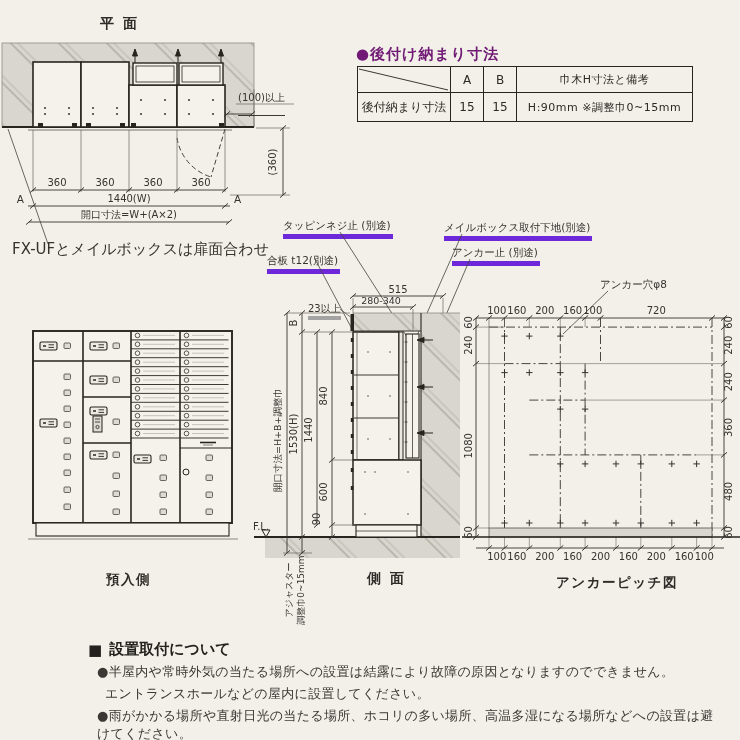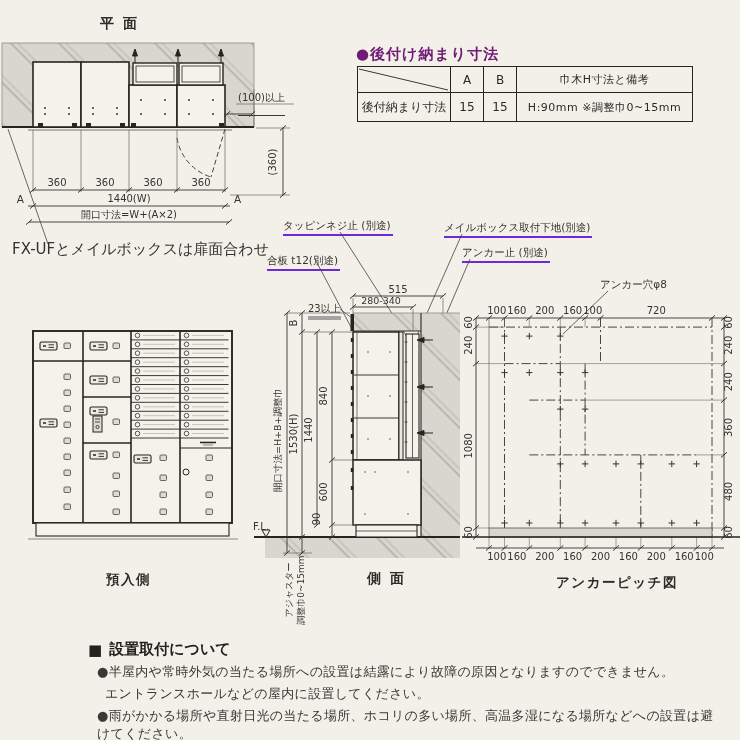--- a/index.html
+++ b/index.html
@@ -3,21 +3,21 @@
 <meta charset="utf-8">
 <style>
   *{box-sizing:border-box}
   html,body{margin:0;padding:0}
   body{width:740px;height:740px;position:relative;background:#f2f0e9;
        font-family:"DejaVu Sans","Liberation Sans",sans-serif;color:#35332f;overflow:hidden}
   .abs{position:absolute;white-space:nowrap}
   svg.abs{overflow:visible}
   .dtitle{font-size:14px;font-weight:bold;letter-spacing:9px;color:#2e2c28}
   .dtitle2{font-size:13.5px;font-weight:bold;letter-spacing:1.5px;color:#2e2c28}
-  .lbl{font-size:10.5px;border-bottom:2px solid #6d28d9;padding:0 2px 1px 0;color:#35332f}
+  .lbl{font-size:10.5px;border-bottom:5px solid #6d28d9;padding:0 2px 1px 0;color:#35332f}
   .dim{font-size:10px}
   .tt{font-size:15px;font-weight:bold;letter-spacing:1px;color:#701a75}
   .tbl{position:absolute;left:357px;top:66px;display:grid;
        grid-template-columns:92px 33px 33px 176px;grid-template-rows:25px 29px;
        border:1.7px solid #26251f}
   .tc{border-left:1px solid #26251f;border-top:1px solid #26251f;
       display:flex;align-items:center;justify-content:center;font-size:12px;color:#2b2a26}
   .tc.r0{border-top:none}
   .tc.c0{border-left:none}
   .tc.note{font-size:11px;letter-spacing:.5px}
@@ -156,21 +156,21 @@
   <div class="tc r0 note">巾木H寸法と備考</div>
   <div class="tc c0">後付納まり寸法</div>
   <div class="tc">15</div>
   <div class="tc">15</div>
   <div class="tc note">H:90mm ※調整巾0~15mm</div>
 </div>
 
 <span class="abs lbl" style="left:283px;top:219px">タッピンネジ止 (別途)</span>
 <span class="abs lbl" style="left:267px;top:254px">合板 t12(別途)</span>
 <span class="abs lbl" style="left:444px;top:221px">メイルボックス取付下地(別途)</span>
-<span class="abs lbl" style="left:462px;top:246px">アンカー止 (別途)</span>
+<span class="abs lbl" style="left:452px;top:246px">アンカー止 (別途)</span>
 <svg class="abs" style="left:0;top:0" width="740" height="740" viewBox="0 0 740 740" pointer-events="none">
   <g stroke="#44423e" stroke-width="0.8">
     <line x1="340" y1="232" x2="409" y2="340"></line>
     <line x1="315" y1="259" x2="399" y2="418"></line>
     <line x1="462" y1="234" x2="416" y2="338"></line>
     <line x1="470" y1="259" x2="431" y2="350"></line>
   </g>
 </svg>
 
 <svg class="abs" style="left:250px;top:272px" width="220" height="365" viewBox="0 0 220 365">

